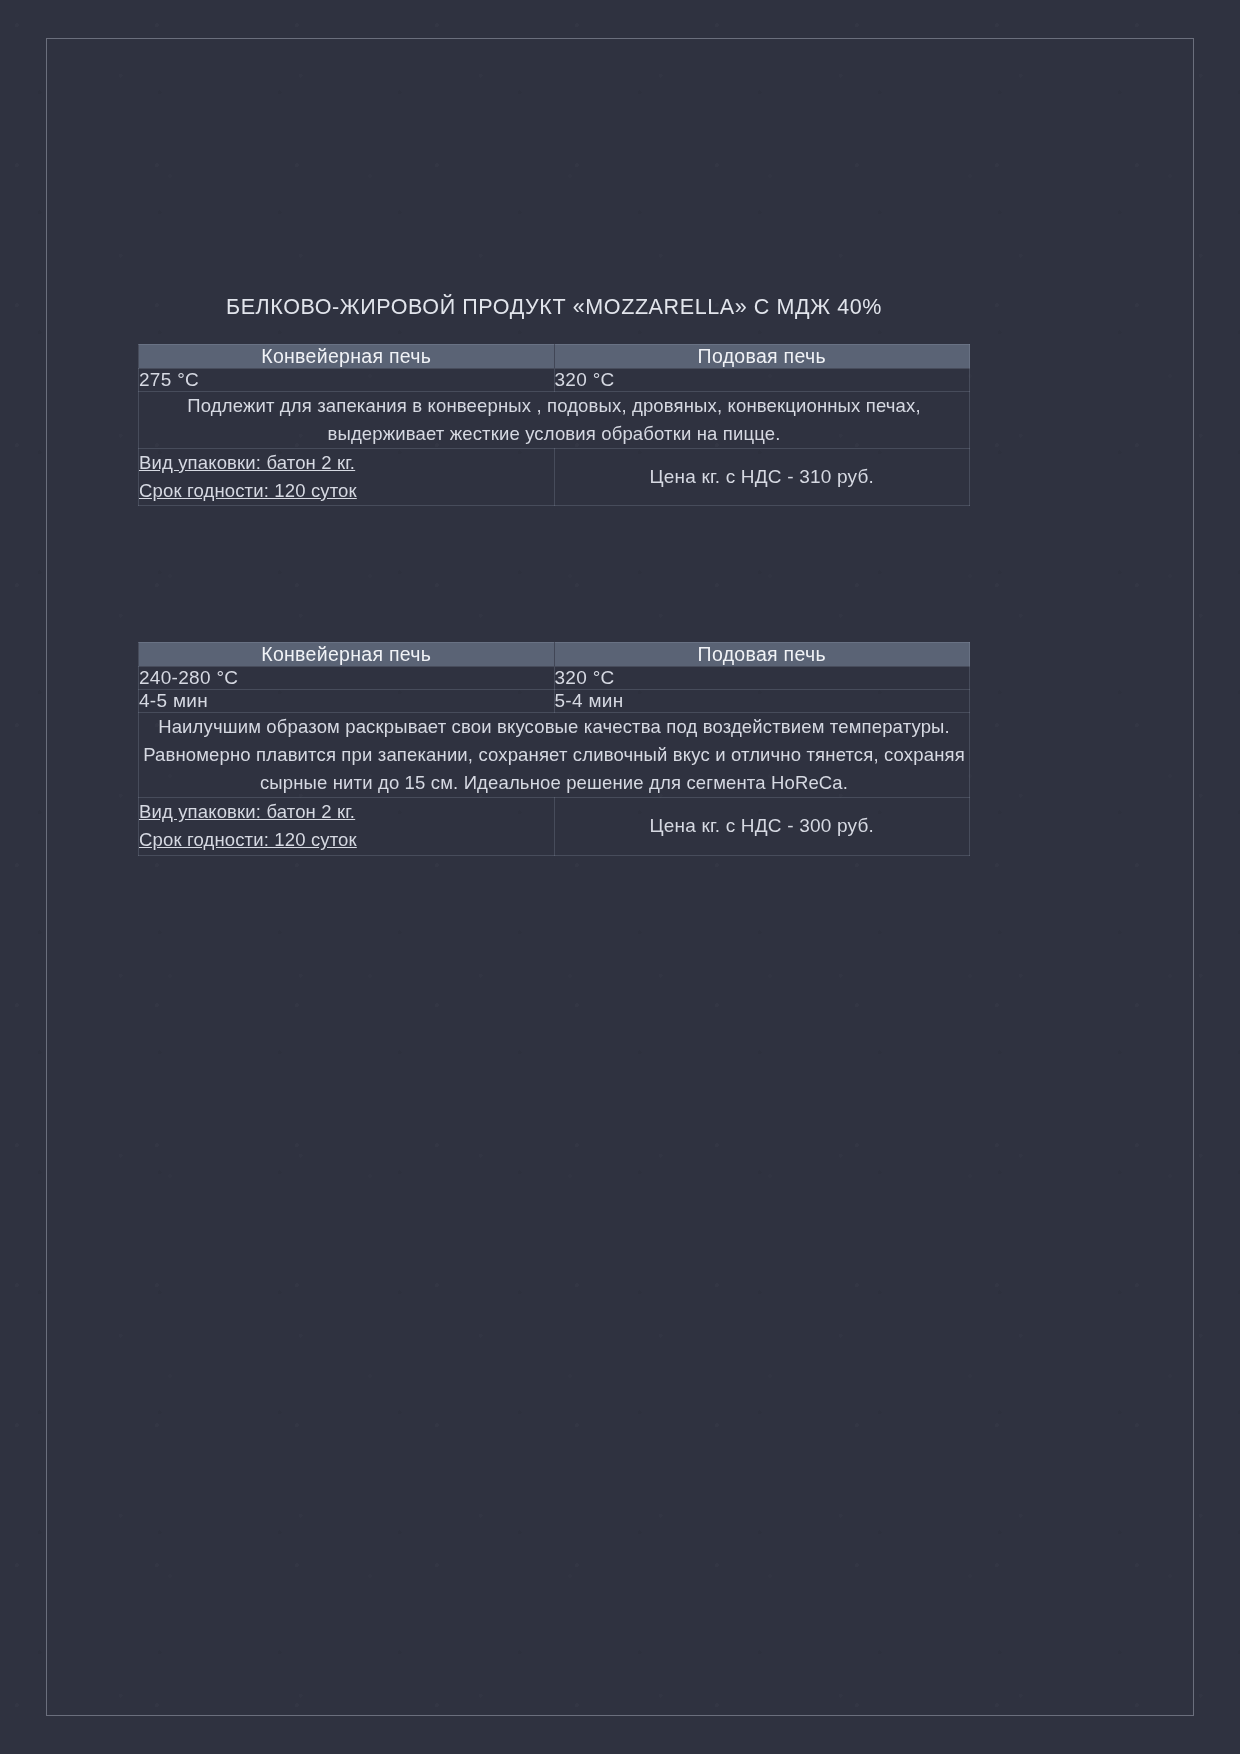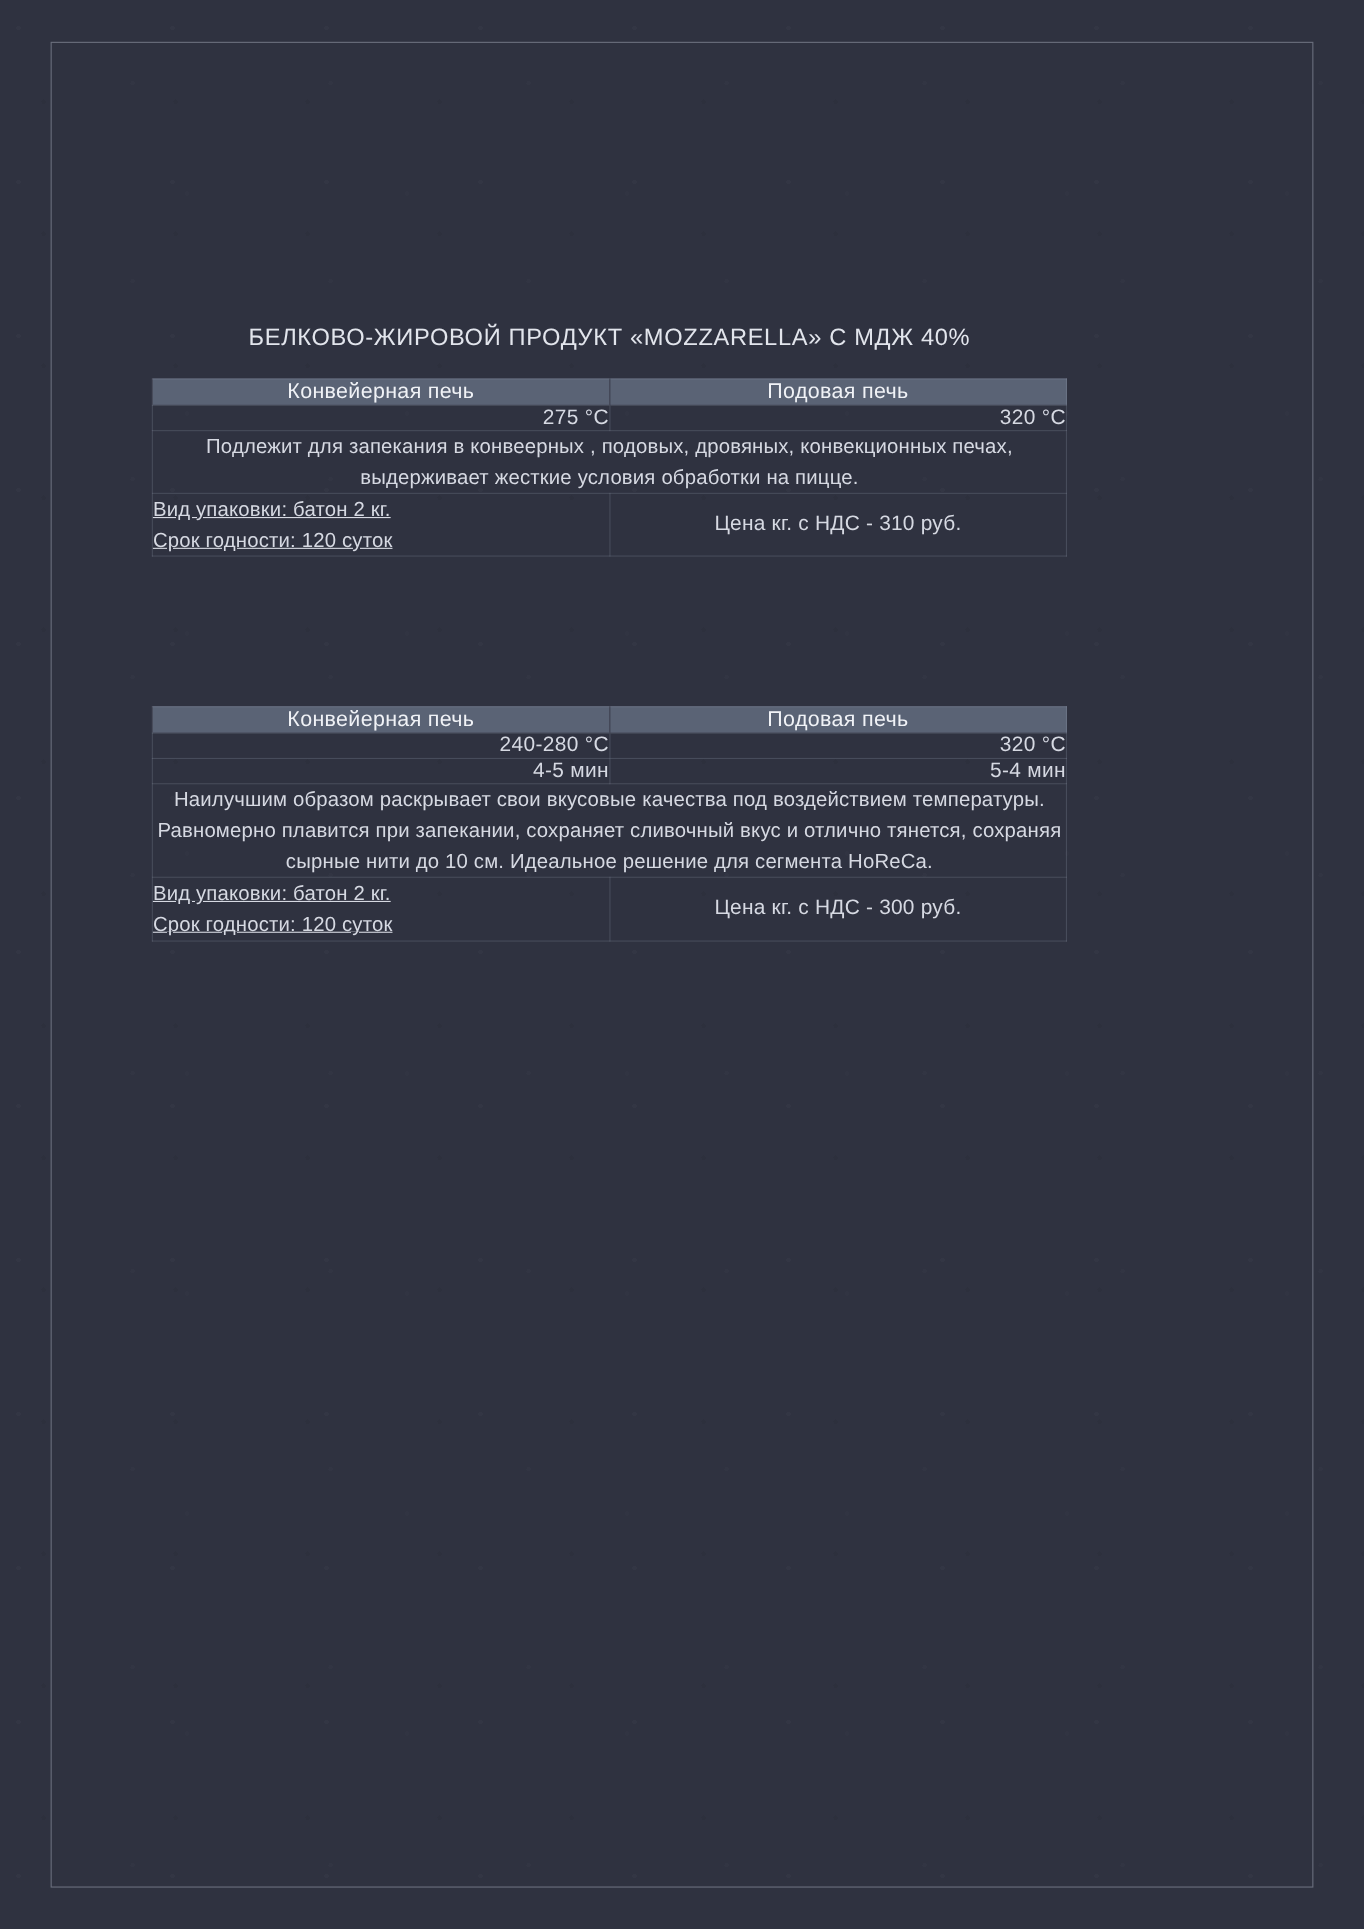--- a/index.html
+++ b/index.html
@@ -73,21 +73,21 @@
     color: #f0f2f6;
     text-align: center;
     font-size: 19.5px;
     font-weight: normal;
     padding: 16px 10px 17px;
     letter-spacing: 0.3px;
     border: 1px solid rgba(160,168,188,0.22);
   }
   .hdr-cell.left-col { border-right: 1px solid rgba(45,48,60,0.55); }
   .val-cell {
-    text-align: right;
+    text-align: left;
     font-size: 19px;
     color: #d6d9e2;
     padding: 15px 10px 16px;
     letter-spacing: 0.3px;
   }
   .desc-cell {
     font-size: 18.5px;
     line-height: 1.52;
     color: #d6d9e2;
     padding: 18px 14px 20px 16px;
@@ -157,21 +157,21 @@
       </tr>
       <tr>
         <td class="val-cell">240-280 °C</td>
         <td class="val-cell">320 °C</td>
       </tr>
       <tr>
         <td class="val-cell">4-5 мин</td>
         <td class="val-cell">5-4 мин</td>
       </tr>
       <tr>
-        <td class="desc-cell" colspan="2">Наилучшим образом раскрывает свои вкусовые качества под воздействием температуры. Равномерно плавится при запекании, сохраняет сливочный вкус и отлично тянется, сохраняя сырные нити до 10 см. Идеальное решение для сегмента HoReCa.</td>
+        <td class="desc-cell" colspan="2">Наилучшим образом раскрывает свои вкусовые качества под воздействием температуры. Равномерно плавится при запекании, сохраняет сливочный вкус и отлично тянется, сохраняя сырные нити до 15 см. Идеальное решение для сегмента HoReCa.</td>
       </tr>
       <tr>
         <td class="pack-cell">
           <span class="nowrap-line">Вид упаковки: батон 2 кг.</span>
           <span class="nowrap-line">Срок годности: 120 суток</span>
         </td>
         <td class="price-cell">Цена кг. с НДС - 300 руб.</td>
       </tr>
     </tbody>
       </table>

